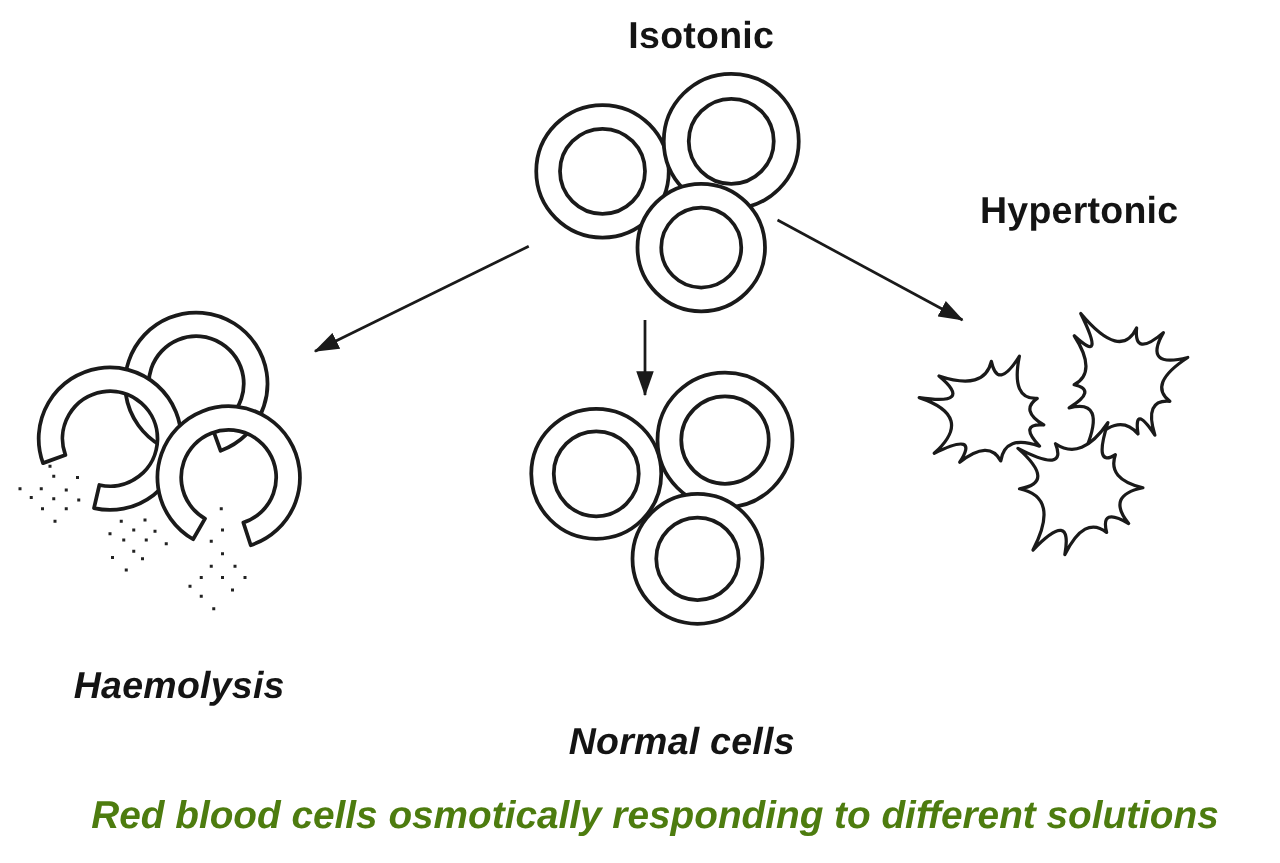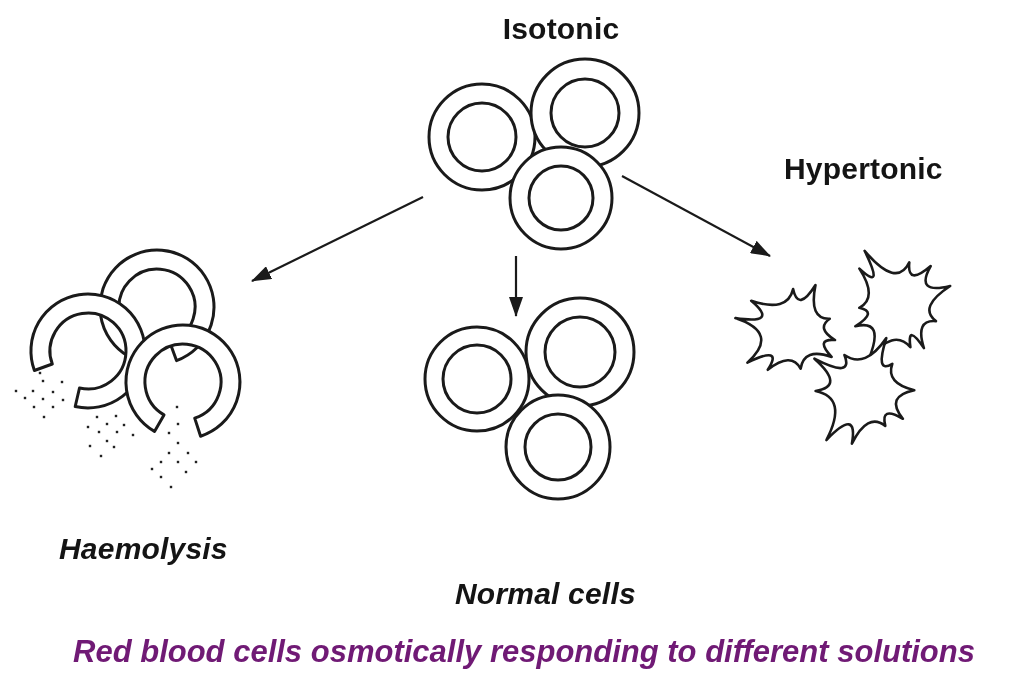--- a/index.html
+++ b/index.html
@@ -22,21 +22,21 @@
     letter-spacing:0.2px;
   }
   .lbl.italic{font-style:italic;}
   .lbl.centered{transform:translateX(-50%);}
   .caption{
     position:absolute;
     top:634px;left:524px;
     transform:translateX(-50%);
     white-space:nowrap;
     font-weight:bold;font-style:italic;
-    font-size:31px;color:#701a75;
+    font-size:31px;color:#4d7c0f;
   }
 </style>
 </head>
 <body>
 
 <div class="canvas">
 
   <svg width="1024" height="690" viewBox="0 0 1024 690">
     <defs>
       <marker id="ah" viewBox="0 0 20 14" refX="19" refY="7" markerWidth="20" markerHeight="14" orient="auto" markerUnits="userSpaceOnUse">

